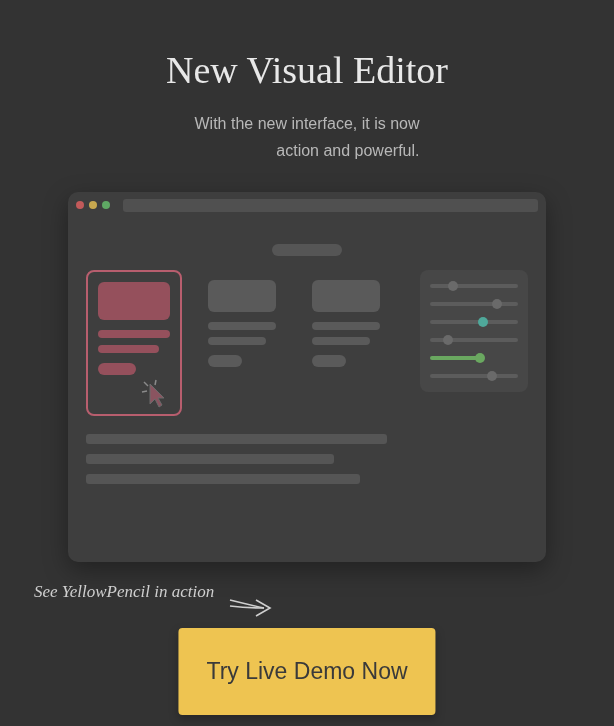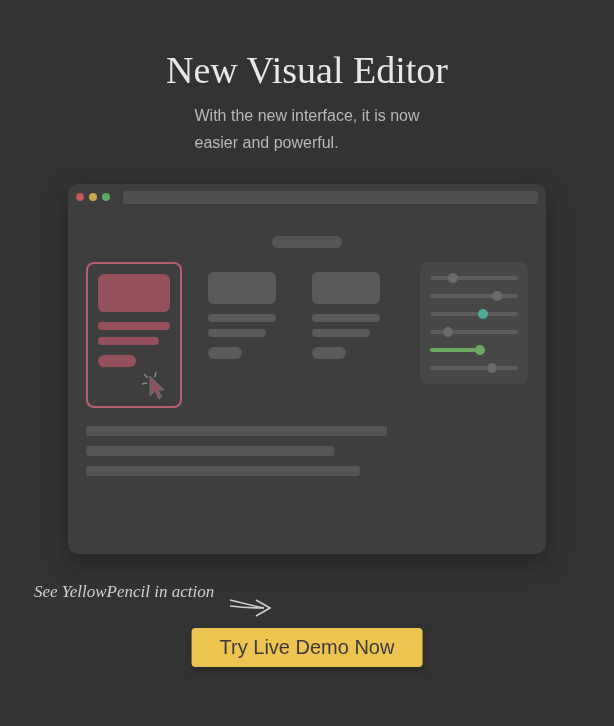--- a/index.html
+++ b/index.html
@@ -14,26 +14,26 @@
       padding-top: 48px;
       position: relative;
       overflow: hidden;
     }
     .hero-title {
       font-family: Georgia, 'Times New Roman', serif;
       font-size: 38px;
       font-weight: 400;
       color: #e8e8e8;
       text-align: center;
-      margin-bottom: 10px;
+      margin-bottom: 18px;
     }
     .hero-subtitle {
       font-size: 16px;
       color: #b8b8b8;
-      text-align: left;
+      text-align: right;
       line-height: 1.7;
       margin-bottom: 28px;
     }
     .preview-frame {
       width: 478px;
       height: 370px;
       background: #3e3e3e;
       border-radius: 10px;
       box-shadow: 0 8px 24px rgba(0,0,0,0.35);
       overflow: hidden;
@@ -149,35 +149,35 @@
       top: 594px;
     }
     .cta-button {
       position: absolute;
       top: 628px;
       left: 50%;
       transform: translateX(-50%);
       background: #eec451;
       color: #3a3a3a;
       border: none;
-      padding: 8px 28px;
-      font-size: 20px;
+      padding: 30px 28px;
+      font-size: 23px;
       font-family: inherit;
       border-radius: 4px;
       cursor: pointer;
       box-shadow: 0 4px 10px rgba(0,0,0,0.25);
     }
   </style>
 </head>
 <body>
 
 <h1 class="hero-title">New Visual Editor</h1>
 <div class="hero-subtitle">
   <span>With the new interface, it is now</span><br>
-  <span>easier and powerful.</span>
+  <span>action and powerful.</span>
 </div>
 
 <div class="preview-frame">
   <div class="titlebar">
     <span class="dot dot-r"></span>
     <span class="dot dot-y"></span>
     <span class="dot dot-g"></span>
     <span class="url-bar"></span>
   </div>
   <div class="canvas-area">

